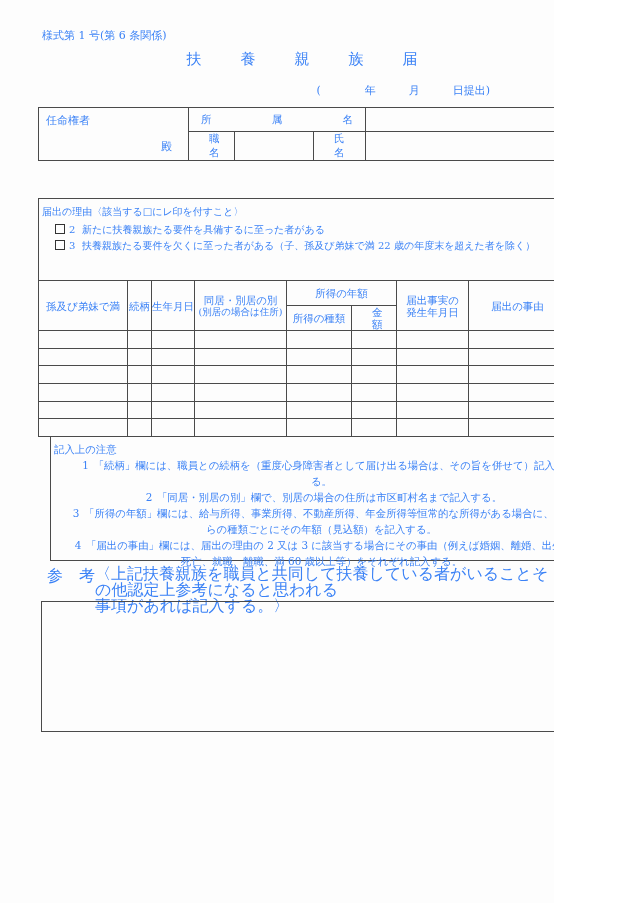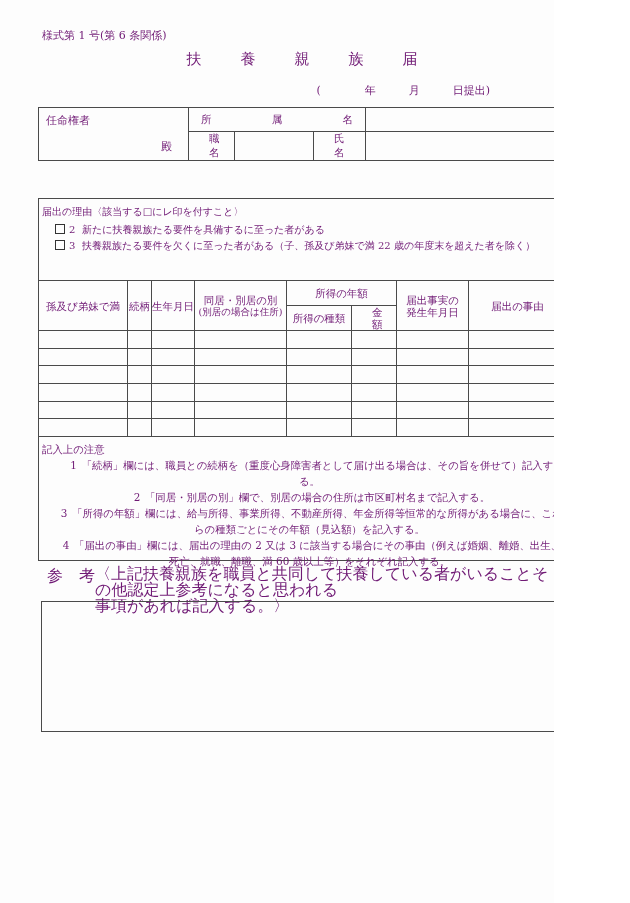--- a/index.html
+++ b/index.html
@@ -1,18 +1,18 @@
 <!DOCTYPE html>
 <html><head>
 <meta charset="utf-8">
 <style>
   html,body{margin:0;padding:0;background:#ffffff;}
   #page{
     position:relative;width:554px;height:903px;background:#fdfdfd;
-    font-family:"DejaVu Serif","Liberation Serif",serif;color:#701a75;
+    font-family:"DejaVu Serif","Liberation Serif",serif;color:#3b82f6;
     overflow:hidden;
   }
   .abs{position:absolute;}
   
   #form-number{left:42px;top:28px;font-size:11px;}
   #title{left:38px;top:50px;width:528px;text-align:center;font-size:15px;letter-spacing:39px;text-indent:39px;white-space:nowrap;}
   #date-line{right:64px;top:83px;font-size:11px;}
   
   table{border-collapse:collapse;table-layout:fixed;}
   th,td{border:1px solid #4a4a4a;font-weight:normal;font-size:10.5px;padding:0;text-align:center;vertical-align:middle;overflow:hidden;}
@@ -31,21 +31,21 @@
   #reason-heading{margin:6px 0 3px 3px;line-height:14px;}
   .reason-item{padding-left:16px;line-height:15.5px;white-space:nowrap;}
   .checkbox{display:inline-block;width:8px;height:8px;border:1px solid #333;background:#fdfdfd;margin-right:4px;vertical-align:-1px;}
   .rnum{display:inline-block;width:13px;}
   
   #main-table{left:38px;top:280px;width:528px;}
   #main-table thead th{height:24px;line-height:12px;}
   #main-table tbody td{height:16.7px;}
   .hdr-sub{font-size:9.5px;}
   
-  #notes-box{left:38px;top:436px;width:528px;height:125px;border:1px solid #4a4a4a;box-sizing:border-box;font-size:10.4px;}
+  #notes-box{left:50px;top:436px;width:528px;height:125px;border:1px solid #4a4a4a;box-sizing:border-box;font-size:10.4px;}
   #notes-heading{margin:4px 0 0 3px;line-height:16px;}
   .note-item{padding-left:17px;padding-right:2px;line-height:16px;text-align:center;}
   .note-num{display:inline-block;width:16px;}
   
   #reference{left:47px;top:566px;width:510px;display:flex;font-size:16px;}
   #reference-label{width:48px;flex:0 0 48px;}
   #reference-text div{line-height:16px;}
   #reference-box{left:41px;top:601px;width:525px;height:131px;border:1px solid #4a4a4a;box-sizing:border-box;}
 </style>
 </head>

